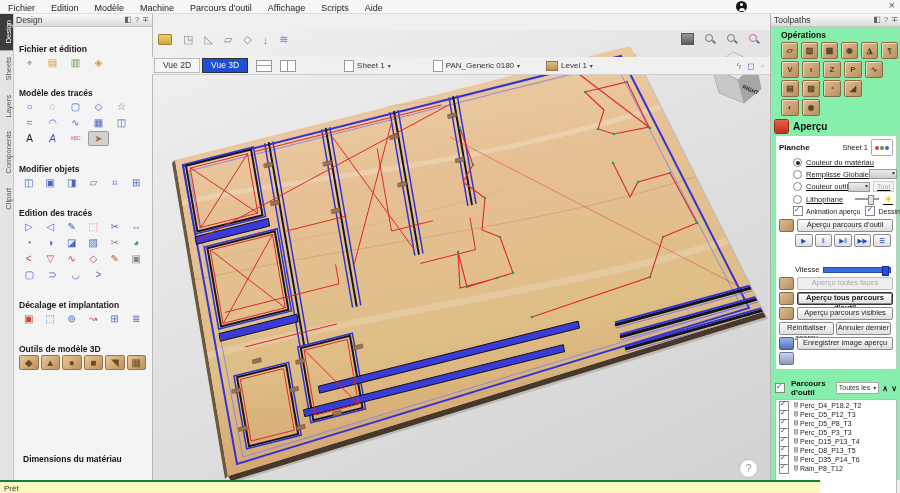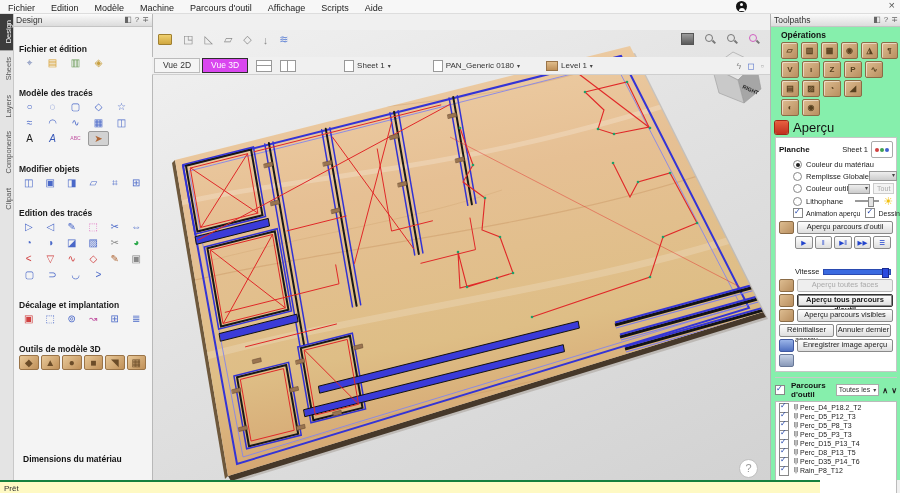--- a/index.html
+++ b/index.html
@@ -28,21 +28,21 @@
   .ic.ital{font-style:italic;}
   .ic.wood{background:linear-gradient(135deg,#e8c898,#c09058);border:1px solid #9a7448;color:#6b4c28;}
   #dims{position:absolute;left:10px;bottom:14px;}
   #dims .dtitle{font-size:8.5px;font-weight:bold;color:#111;margin-bottom:2px;}
   .drow{display:flex;font-size:8px;font-weight:bold;color:#222;margin:1px 0 0 10px;}
   .drow .dl{width:46px;}
   .drow .da{width:20px;}
   
   #view-toolbar{position:absolute;left:152px;top:9px;width:618px;height:17px;background:#f0f0f0;border-bottom:1px solid #cfcfcf;display:flex;align-items:center;z-index:25;margin-top:48px;}
   .vtab{height:13px;line-height:13px;padding:0 8px;font-size:8.5px;border:1px solid #bbb;background:#f5f5f5;color:#333;margin-left:2px;}
-  .vtab.active{background:#d946ef;color:#fff;border-color:#2e2e2e;}
+  .vtab.active{background:#1d4ed8;color:#fff;border-color:#2e2e2e;}
   .splitbox{width:14px;height:10px;border:1px solid #999;background:#fff;margin-left:8px;position:relative;}
   .splitbox.h::after{content:"";position:absolute;left:0;right:0;top:4px;border-top:1px solid #999;}
   .splitbox.v::after{content:"";position:absolute;top:0;bottom:0;left:6px;border-left:1px solid #999;}
   .ddgroup{display:flex;align-items:center;font-size:8px;color:#333;}
   .pageic{width:8px;height:10px;background:#fff;border:1px solid #999;margin-right:3px;}
   .woodic{width:10px;height:8px;background:linear-gradient(#e0bc8a,#c09058);border:1px solid #9a7448;margin-right:3px;}
   .dar{font-size:6px;color:#444;margin-left:3px;}
   .tb-right-ic{font-size:9px;margin-left:6px;}
   
   #canvas{position:absolute;left:152px;top:30px;width:618px;height:450px;background:linear-gradient(155deg,#f1f1f1 0%,#e2e2e2 45%,#d2d2d2 100%);overflow:hidden;}
@@ -59,31 +59,31 @@
   #help-bubble{position:absolute;left:587px;top:429px;width:17px;height:17px;border-radius:50%;background:#fff;border:1px solid #c0c0c0;color:#999;font-size:11px;text-align:center;line-height:17px;z-index:5;}
   
   #right-panel{position:absolute;left:770px;top:13px;width:130px;height:467px;background:#86efac;border-left:1px solid #b5b5b5;z-index:10;}
   #tp-header{height:13px;background:linear-gradient(#fdfdfd,#dcdcdc);border-bottom:1px solid #c4c4c4;display:flex;align-items:center;padding:0 3px;}
   #tp-header .ttl{font-size:8.5px;color:#333;flex:1;}
   .ops-label{font-size:8.5px;font-weight:bold;color:#111;margin:3px 0 2px 10px;}
   .ops-row{display:flex;margin:0 0 2px 10px;}
   .op-ic{width:16px;height:15px;margin-right:3px;background:linear-gradient(135deg,#ddbc90,#b98f60);border:1px solid #8a6b46;border-radius:2px;box-shadow:inset 1px 1px 0 rgba(255,255,255,.5);color:#57401f;font-size:8px;text-align:center;line-height:15px;font-weight:bold;}
   #apercu-head{display:flex;align-items:center;margin:4px 0 2px 4px;}
   #apercu-ic{width:13px;height:13px;background:linear-gradient(#e86040,#c03020);border-radius:2px;margin-right:5px;box-shadow:0 0 0 1px #a02818;}
-  #apercu-head .ttl{font-size:13px;font-weight:normal;color:#111;}
+  #apercu-head .ttl{font-size:10px;font-weight:bold;color:#111;}
   #apercu-box{background:#fff;border:1px solid #c6c6c6;margin:1px 4px 0 4px;padding:3px 3px 4px 3px;}
   .arow{display:flex;align-items:center;margin-bottom:2px;}
   .lic{width:13px;height:11px;margin-right:3px;background:linear-gradient(135deg,#ddbc90,#b98f60);border:1px solid #8a6b46;border-radius:2px;flex:none;}
   .lic.blue{background:linear-gradient(#9ab4e8,#5070c0);border-color:#4058a0;}
   .lic.cam{background:linear-gradient(#c8d4e8,#8898b8);border-color:#687898;}
   .bold-lb{font-size:8px;font-weight:bold;color:#111;}
   .spacer{flex:1;}
   .palette-btn{width:20px;height:15px;border:1px solid #aaa;border-radius:2px;background:#fff;display:flex;align-items:center;justify-content:center;}
   .palette-btn i{width:4px;height:4px;border-radius:50%;display:inline-block;margin:0 .5px;}
-  .rrow{display:flex;align-items:center;margin:0 0 2px 14px;}
+  .rrow{display:flex;align-items:center;margin:0 0 2px 14px;text-decoration:underline;}
   .rad{width:7px;height:7px;border:1px solid #888;border-radius:50%;background:#fff;margin-right:4px;flex:none;}
   .rad.on{position:relative;}
   .rad.on::after{content:"";position:absolute;left:1.5px;top:1.5px;width:4px;height:4px;border-radius:50%;background:#222;}
   .rlb{font-size:7.5px;color:#222;white-space:nowrap;}
   .dd{height:8px;border:1px solid #999;background:linear-gradient(#eee,#ccc);margin-left:auto;position:relative;flex:none;}
   .dd::after{content:"▾";position:absolute;right:1px;top:-1px;font-size:6px;color:#444;}
   .toutbtn{font-size:7px;color:#aaa;border:1px solid #ccc;background:#f4f4f4;padding:0 3px;height:9px;line-height:9px;margin-left:3px;flex:none;}
   .lith-track{width:24px;height:2px;background:#999;position:relative;margin-left:auto;flex:none;}
   .lith-thumb{position:absolute;left:55%;top:-3px;width:4px;height:8px;background:#e4e4e4;border:1px solid #888;}
   .sun{color:#f2c010;font-size:11px;margin-left:4px;line-height:10px;}

